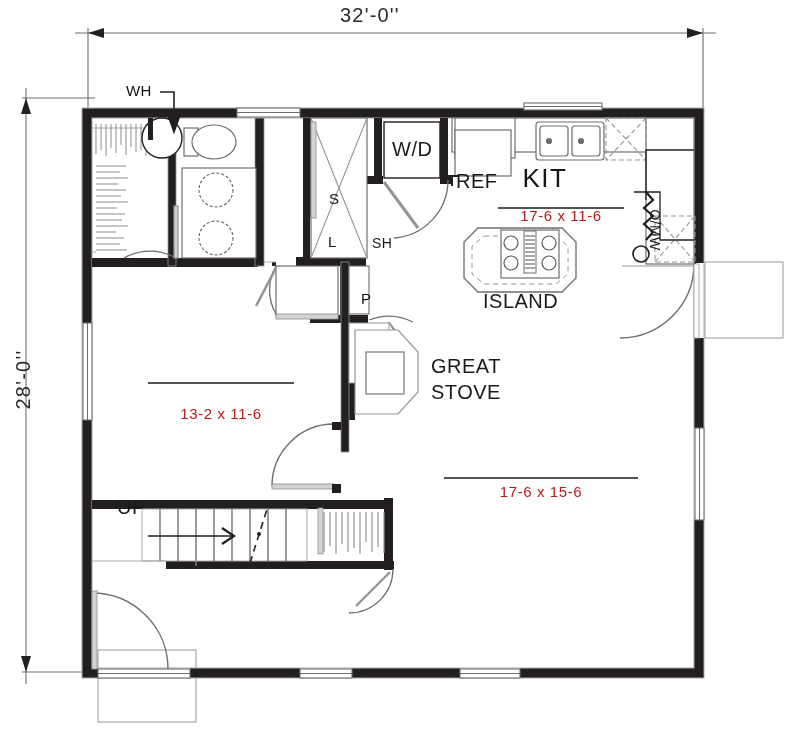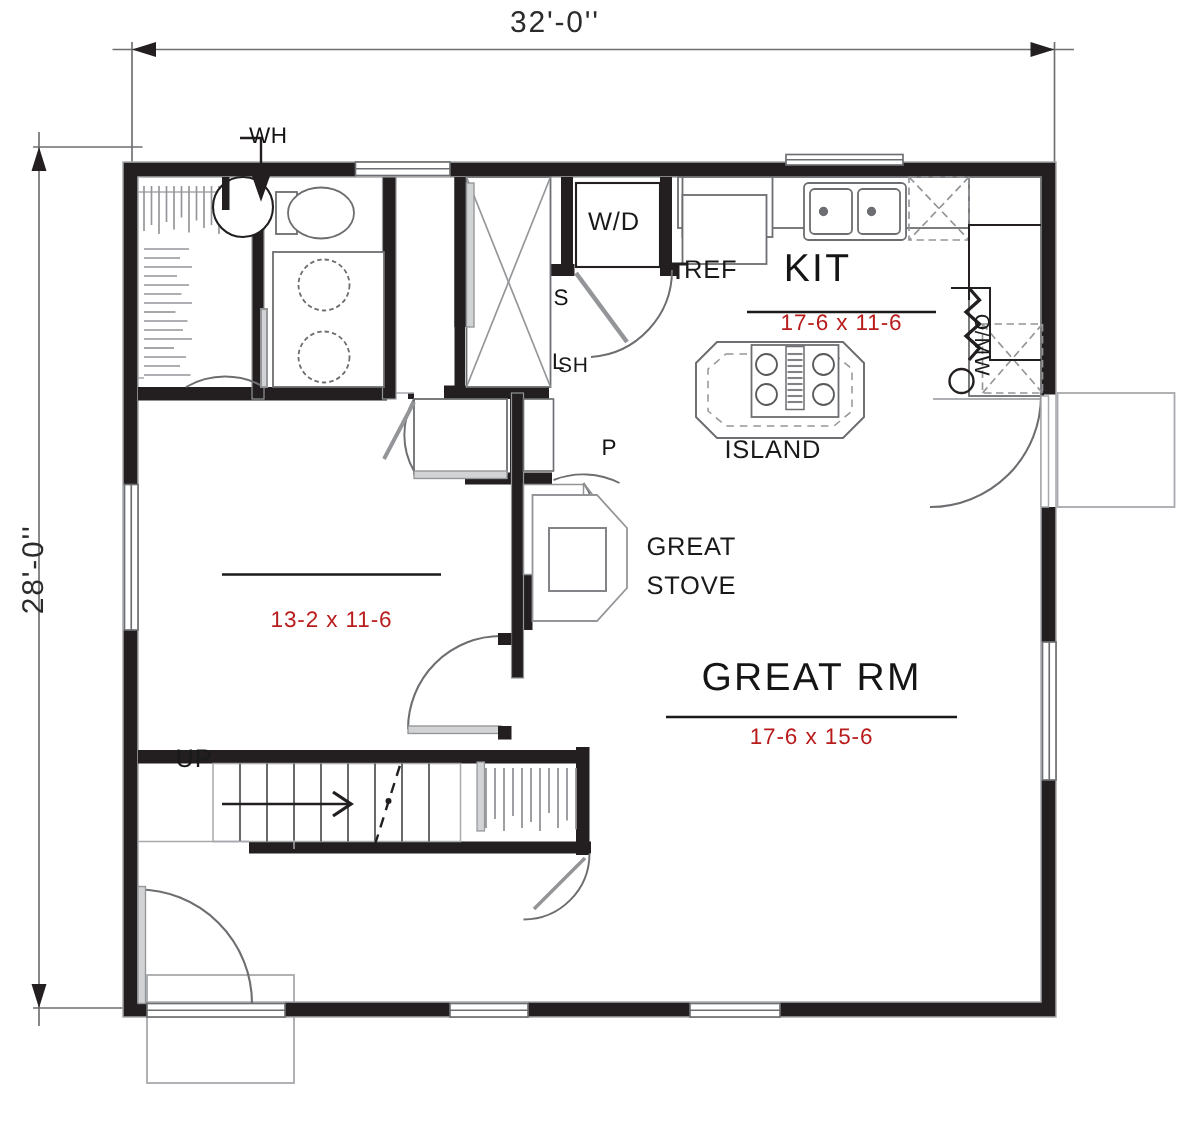--- a/index.html
+++ b/index.html
@@ -31,24 +31,23 @@
   }
   .room-dim {
     font-size: 15px;
     letter-spacing: 0.6px;
     color: #b91c1c;
   }
   .tag {
     font-size: 15px;
     letter-spacing: 0.4px;
     color: #141414;
-    margin-left: 40px;
   }
   .tag-sm { font-size: 14px; }
-  .tag-lg { font-size: 17px; }
+  .tag-lg { font-size: 20px; }
   .dim-text {
     font-size: 20px;
     letter-spacing: 1.2px;
     color: #2b2b2b;
   }
   .vert {
     transform-origin: center center;
   }
   .rot90 { transform: rotate(-90deg); }
   .rot90cw { transform: rotate(90deg); }
@@ -451,18 +450,17 @@
 
   <div class="lbl tag-sm vert rot90cw" style="left:620px; top:222px; width:70px; text-align:center;">O/MW</div>
 
   <div class="lbl tag-lg" style="left:483px; top:290px;">ISLAND</div>
 
   <div class="lbl room-dim" style="left:221px; top:389px; transform:translateX(-50%);margin-top:16px;">13-2 x 11-6</div>
 
   <div class="lbl tag-lg" style="left:431px; top:355px;">GREAT</div>
   <div class="lbl tag-lg" style="left:431px; top:381px;">STOVE</div>
 
-  <div class="lbl room-name" style="left:541px; top:436px; transform:translateX(-50%);">GREAT RM</div>
   <div class="lbl room-dim" style="left:541px; top:483px; transform:translateX(-50%);">17-6 x 15-6</div>
 
   <div class="lbl tag-lg" style="left:117px; top:496px;text-align:right;">UP</div>
 
 </div>
 
 </body></html>

